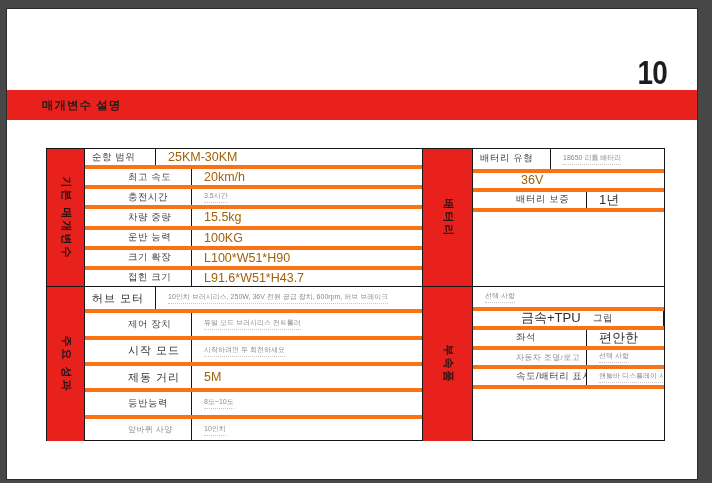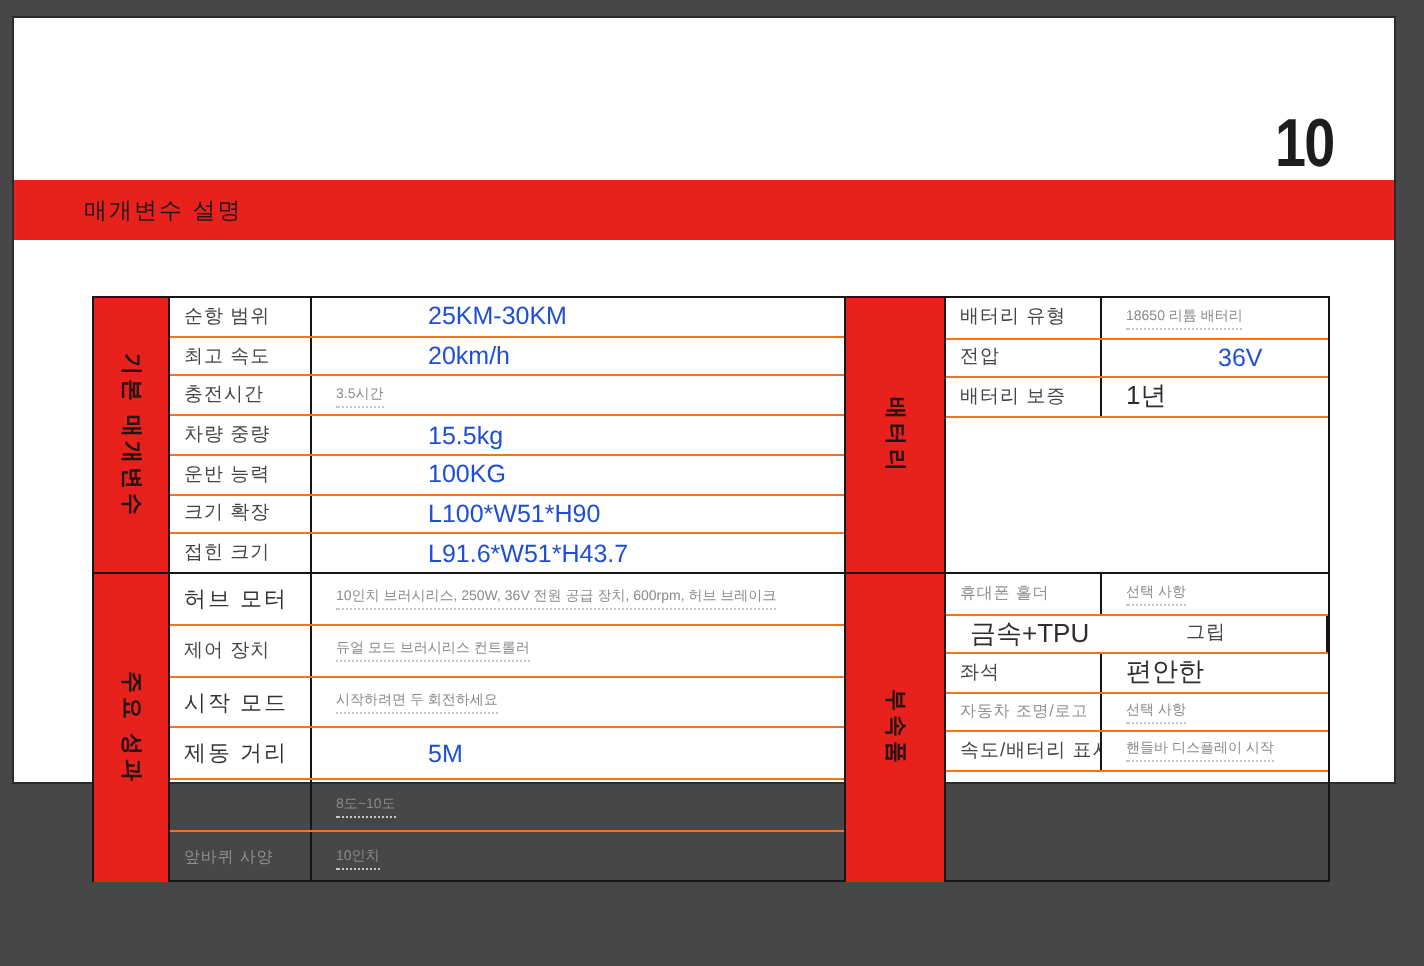--- a/index.html
+++ b/index.html
@@ -3,34 +3,34 @@
 <meta charset="utf-8">
 <style>
   html,body{margin:0;padding:0;}
   body{
     width:712px;height:483px;overflow:hidden;
     font-family:"Liberation Sans","DejaVu Sans",sans-serif;
     background:#474747;position:relative;
   }
   .frame{position:absolute;inset:0;background:#474747;}
   .page{
-    position:absolute;left:7px;top:9px;width:690px;height:382px;
+    position:absolute;left:7px;top:9px;width:690px;height:470px;
     background:#ffffff;box-shadow:0 0 0 1px #2c2c2c;
   }
   .page-number{
     position:absolute;top:44px;right:30px;
     font-size:34px;font-weight:900;color:#1d1d1d;
     letter-spacing:-1px;transform:scaleX(.82);transform-origin:right center;
   }
   .title-bar{
     position:absolute;left:0;top:81px;width:100%;height:30px;
     background:#e8211d;display:flex;align-items:center;
   }
   .title-bar .t{
-    margin-left:35px;font-size:11.5px;font-weight:normal;color:#1c1c1c;
+    margin-left:35px;font-size:11.5px;font-weight:bold;color:#1c1c1c;
     letter-spacing:1px;
   }
   .table-area{
     position:absolute;left:39px;top:139px;width:619px;height:293px;
     display:flex;
   }
   .tbl{display:flex;flex-direction:column;border:1px solid #161616;box-sizing:border-box;}
   .tbl.left{width:377px;}
   .tbl.right{width:242px;border-left:none;}
   .sec{display:flex;flex:0 0 auto;box-sizing:border-box;}
@@ -46,32 +46,32 @@
   .rot{
     position:absolute;left:50%;top:50%;
     transform:translate(-50%,-50%) rotate(90deg);
     white-space:nowrap;font-size:11px;font-weight:bold;color:#241414;
     letter-spacing:2px;
   }
   .rows{flex:1;display:flex;flex-direction:column;min-width:0;}
   .row{
     flex:1;display:flex;min-height:0;box-sizing:border-box;
   }
-  .row + .row, .row + .filler{border-top:1px solid #f97316;}
+  .row + .row, .row + .filler{border-top:4px solid #f97316;padding-left:36px;}
   .tbl.right .row{flex:0 0 19.5px;}
   .filler{flex:1;}
   .cell{display:flex;align-items:center;box-sizing:border-box;overflow:hidden;}
   .cell.c-label{border-right:1px solid #161616;padding-left:7px;flex:0 0 auto;}
   .tbl.left .cell.c-label{width:71px;}
   .tbl.right .cell.c-label{width:78px;}
   .cell.c-value{flex:1;padding-left:12px;min-width:0;}
   .lab{font-size:9.5px;color:#454545;letter-spacing:.5px;white-space:nowrap;}
   .lab-lg{font-size:11px;color:#353535;letter-spacing:1px;white-space:nowrap;}
   .lab-dim{font-size:8px;color:#8f8f8f;letter-spacing:.4px;white-space:nowrap;}
-  .v-lg{font-size:12.5px;color:#1d4ed8;font-weight:500;white-space:nowrap;margin-left:46px;}
+  .v-lg{font-size:12.5px;color:#a16207;font-weight:500;white-space:nowrap;}
   .v-md{font-size:13px;color:#2e2e2e;white-space:nowrap;}
   .v-sm{font-size:7px;color:#8a8a8a;white-space:nowrap;}
   .u{border-bottom:1px dotted #c6c6c6;padding-bottom:1px;}
 </style>
 </head>
 <body>
 
 <div class="frame">
   <div class="page">
 
@@ -215,23 +215,20 @@
           <div class="rows">
             <div class="row">
               <div class="cell c-label">
                   <span class="lab">배터리 유형</span>
                 </div>
               <div class="cell c-value">
                   <span class="v-sm u">18650 리튬 배터리</span>
                 </div>
             </div>
             <div class="row">
-              <div class="cell c-label">
-                  <span class="lab">전압</span>
-                </div>
               <div class="cell c-value">
                   <span class="v-lg">36V</span>
                 </div>
             </div>
             <div class="row">
               <div class="cell c-label">
                   <span class="lab">배터리 보증</span>
                 </div>
               <div class="cell c-value">
                   <span class="v-md">1년</span>
@@ -240,23 +237,20 @@
             <div class="filler"></div>
           </div>
         </div>
 
         <div class="sec s-b">
           <div class="groupcell">
             <span class="rot">부속품</span>
           </div>
           <div class="rows">
             <div class="row">
-              <div class="cell c-label">
-                  <span class="lab-dim">휴대폰 홀더</span>
-                </div>
               <div class="cell c-value">
                   <span class="v-sm u">선택 사항</span>
                 </div>
             </div>
             <div class="row">
               <div class="cell c-value">
                   <span class="v-md">금속+TPU</span>
                 </div>
               <div class="cell c-label">
                   <span class="lab">그립</span>

